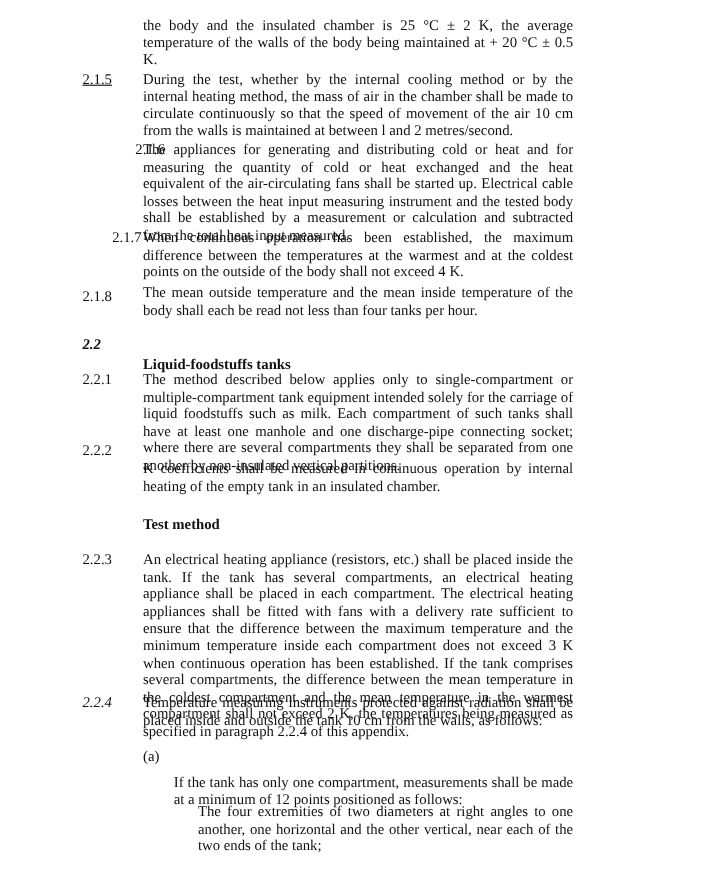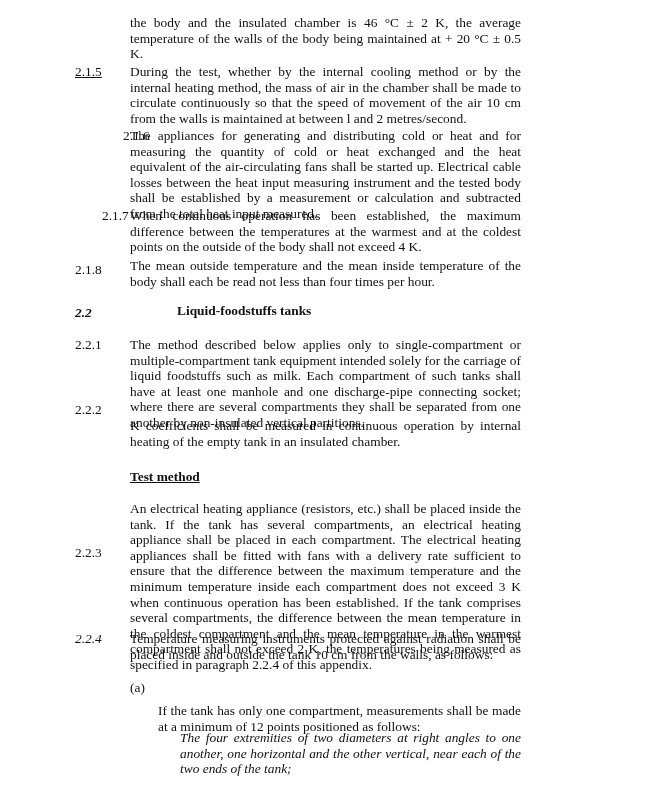--- a/index.html
+++ b/index.html
@@ -14,51 +14,51 @@
   .bold { font-weight: bold; }
   .sub-label { position: absolute; left: 130px; }
   .sub-text { position: absolute; left: 158px; width: 363px; text-align: justify; }
   .subsub { position: absolute; left: 180px; width: 341px; text-align: justify; }
 </style>
 </head>
 <body>
 
 <div class="page">
 
-  <div class="para" style="top:15px;">the body and the insulated chamber is 46 °C ± 2 K, the average temperature of the walls of the body being maintained at + 20 °C ± 0.5 K.</div>
+  <div class="para" style="top:15px;">the body and the insulated chamber is 25 °C ± 2 K, the average temperature of the walls of the body being maintained at + 20 °C ± 0.5 K.</div>
 
   <div class="num" style="top:64px;text-decoration:underline;">2.1.5</div>
   <div class="para" style="top:64px;">During the test, whether by the internal cooling method or by the internal heating method, the mass of air in the chamber shall be made to circulate continuously so that the speed of movement of the air 10 cm from the walls is maintained at between l and 2 metres/second.</div>
 
   <div class="num" style="top:128px;margin-left:48px;">2.1.6</div>
   <div class="para" style="top:128px;">The appliances for generating and distributing cold or heat and for measuring the quantity of cold or heat exchanged and the heat equivalent of the air-circulating fans shall be started up. Electrical cable losses between the heat input measuring instrument and the tested body shall be established by a measurement or calculation and subtracted from the total heat input measured.</div>
 
   <div class="num" style="top:208px;margin-left:27px;">2.1.7</div>
   <div class="para" style="top:208px;">When continuous operation has been established, the maximum difference between the temperatures at the warmest and at the coldest points on the outside of the body shall not exceed 4 K.</div>
 
   <div class="num" style="top:262px;">2.1.8</div>
-  <div class="para" style="top:258px;">The mean outside temperature and the mean inside temperature of the body shall each be read not less than four times per hour.</div>
+  <div class="para" style="top:258px;">The mean outside temperature and the mean inside temperature of the body shall each be read not less than four tanks per hour.</div>
 
   <div class="num bold" style="top:305px;font-style:italic;">2.2</div>
-  <div class="para bold" style="top:303px;margin-left:47px;">Liquid-foodstuffs tanks</div>
+  <div class="para bold" style="top:323px;">Liquid-foodstuffs tanks</div>
 
   <div class="num" style="top:337px;">2.2.1</div>
   <div class="para" style="top:337px;">The method described below applies only to single-compartment or multiple-compartment tank equipment intended solely for the carriage of liquid foodstuffs such as milk.  Each compartment of such tanks shall have at least one manhole and one discharge-pipe connecting socket; where there are several compartments they shall be separated from one another by non-insulated vertical partitions.</div>
 
   <div class="num" style="top:402px;">2.2.2</div>
   <div class="para" style="top:418px;">K coefficients shall be measured in continuous operation by internal heating of the empty tank in an insulated chamber.</div>
 
-  <div class="para bold" style="top:469px;text-decoration:underline;">Test method</div>
+  <div class="para bold" style="top:469px;">Test method</div>
 
-  <div class="num" style="top:501px;margin-top:44px;">2.2.3</div>
+  <div class="num" style="top:501px;">2.2.3</div>
   <div class="para" style="top:501px;">An electrical heating appliance (resistors, etc.) shall be placed inside the tank.  If the tank has several compartments, an electrical heating appliance shall be placed in each compartment.  The electrical heating appliances shall be fitted with fans with a delivery rate sufficient to ensure that the difference between the maximum temperature and the minimum temperature inside each compartment does not exceed 3 K when continuous operation has been established.  If the tank comprises several compartments, the difference between the mean temperature in the coldest compartment and the mean temperature in the warmest compartment shall not exceed 2 K, the temperatures being measured as specified in paragraph 2.2.4 of this appendix.</div>
 
   <div class="num" style="top:631px;font-style:italic;">2.2.4</div>
   <div class="para" style="top:631px;">Temperature measuring instruments protected against radiation shall be placed inside and outside the tank 10 cm from the walls, as follows:</div>
 
   <div class="sub-label" style="top:680px;">(a)</div>
   <div class="sub-text" style="top:703px;">If the tank has only one compartment, measurements shall be made at a minimum of 12 points positioned as follows:</div>
 
-  <div class="subsub" style="top:730px;font-style:italic;">The four extremities of two diameters at right angles to one another, one horizontal and the other vertical, near each of the two ends of the tank;</div>
+  <div class="subsub" style="top:730px;">The four extremities of two diameters at right angles to one another, one horizontal and the other vertical, near each of the two ends of the tank;</div>
 </div>
 
 <style>
 </style>
 
 </body></html>

